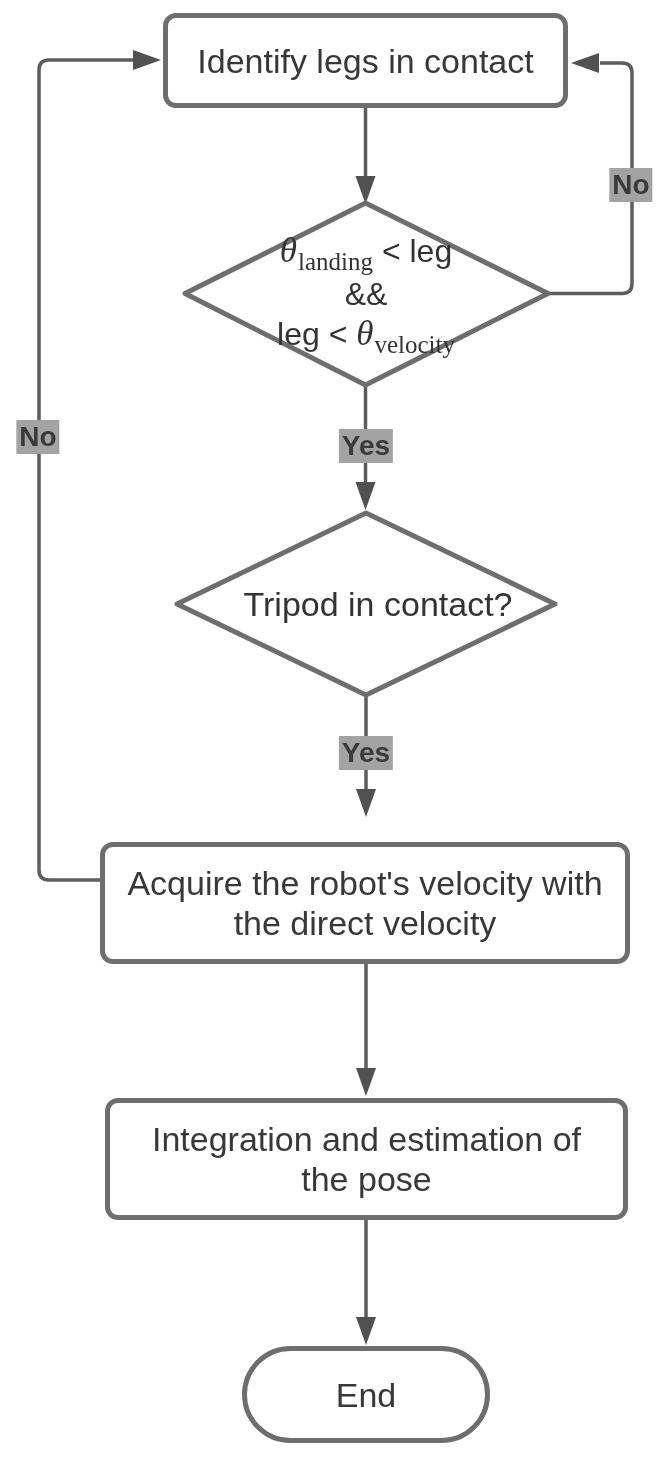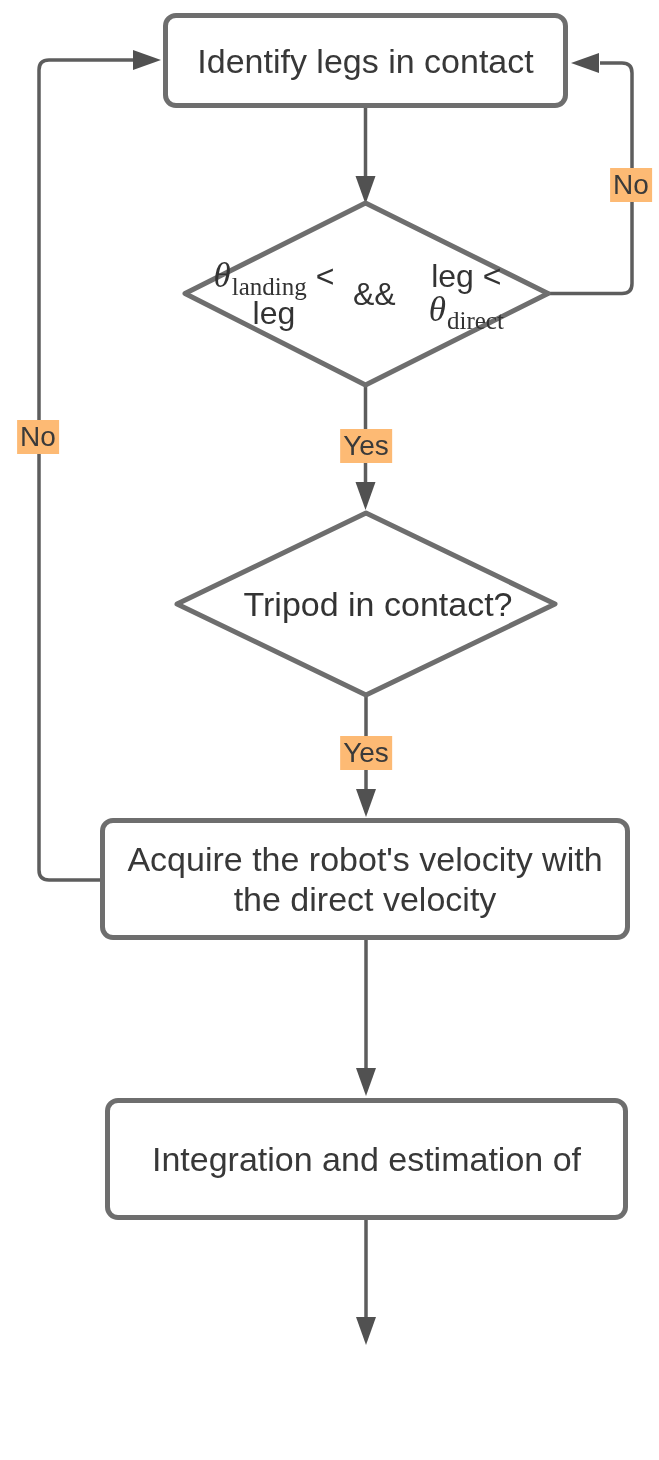--- a/index.html
+++ b/index.html
@@ -15,37 +15,37 @@
   .diamond{fill:#ffffff;stroke:#6e6e6e;stroke-width:5;stroke-linejoin:round;}
   .arrowhead{fill:#515151;stroke:none;}
   .node{
     position:absolute;box-sizing:border-box;
     background:#ffffff;border:5px solid #6e6e6e;border-radius:13px;
     display:flex;align-items:center;justify-content:center;
     text-align:center;color:#383838;font-size:34px;line-height:40px;
   }
   .terminator{border-radius:48.5px;}
   .dtext{
-    position:absolute;display:flex;flex-direction:row;
+    position:absolute;display:flex;flex-direction:column;
     align-items:center;justify-content:center;text-align:center;
-    color:#333333;font-size:32px;line-height:34px;
+    color:#333333;font-size:32px;line-height:40px;
   }
   .theta{
     font-family:"Liberation Serif","DejaVu Serif",serif;
     font-style:italic;font-size:35px;
   }
   .tsub{
     font-family:"Liberation Serif","DejaVu Serif",serif;
     font-style:normal;font-size:25px;
     position:relative;top:8px;margin-left:1px;
   }
   .edge-label{
     position:absolute;transform:translate(-50%,-50%);
-    background:#fdba74;color:#3a3a3a;
-    font-weight:normal;font-size:28px;line-height:30px;
+    background:#a3a3a3;color:#3a3a3a;
+    font-weight:bold;font-size:28px;line-height:30px;
     padding:2px 3px;white-space:nowrap;
   }
 </style>
 </head>
 <body>
 
 <div id="canvas">
 
   <svg id="wires" viewBox="0 0 659 1460" xmlns="http://www.w3.org/2000/svg">
 
@@ -71,41 +71,45 @@
     <polygon class="arrowhead" points="366,1345 356,1317 376,1317"></polygon>
 
     <path class="diamond" d="M 365.5 203 L 548 293.5 L 365.5 385 L 185 293.5 Z"></path>
     <path class="diamond" d="M 366 513 L 555 604 L 366 695 L 177 604 Z"></path>
   </svg>
 
   <div class="node" style="left:163px;top:13px;width:405px;height:95px;">
     <span>Identify legs in contact</span>
   </div>
 
-  <div class="node" style="left:100px;top:818px;width:530px;height:122px;">
+  <div class="node" style="left:100px;top:842px;width:530px;height:122px;">
     <span>
       <span style="display:block;">Acquire the robot's velocity with</span>
       <span style="display:block;">the direct velocity</span>
     </span>
   </div>
 
   <div class="node" style="left:105px;top:1098px;width:523px;height:122px;">
     <span>
       <span style="display:block;">Integration and estimation of</span>
+      <span style="display:block;">the pose</span>
     </span>
   </div>
 
+  <div class="node terminator" style="left:242px;top:1346px;width:248px;height:97px;">
+    <span>End</span>
+  </div>
 
   <div class="dtext" style="left:195px;top:213px;width:342px;height:162px;">
     <div>
       <span class="theta">θ</span><span class="tsub">landing</span><span> &lt; leg</span>
     </div>
     <div>&amp;&amp;</div>
     <div>
-      <span>leg &lt; </span><span class="theta">θ</span><span class="tsub">direct</span>
+      <span>leg &lt; </span><span class="theta">θ</span><span class="tsub">velocity</span>
     </div>
   </div>
 
   <div class="dtext" style="left:199px;top:523px;width:358px;height:162px;font-size:34px;">
     <span>Tripod in contact?</span>
   </div>
 
   <div class="edge-label" style="left:631px;top:185px;">No</div>
   <div class="edge-label" style="left:366px;top:446px;">Yes</div>
   <div class="edge-label" style="left:366px;top:753px;">Yes</div>

